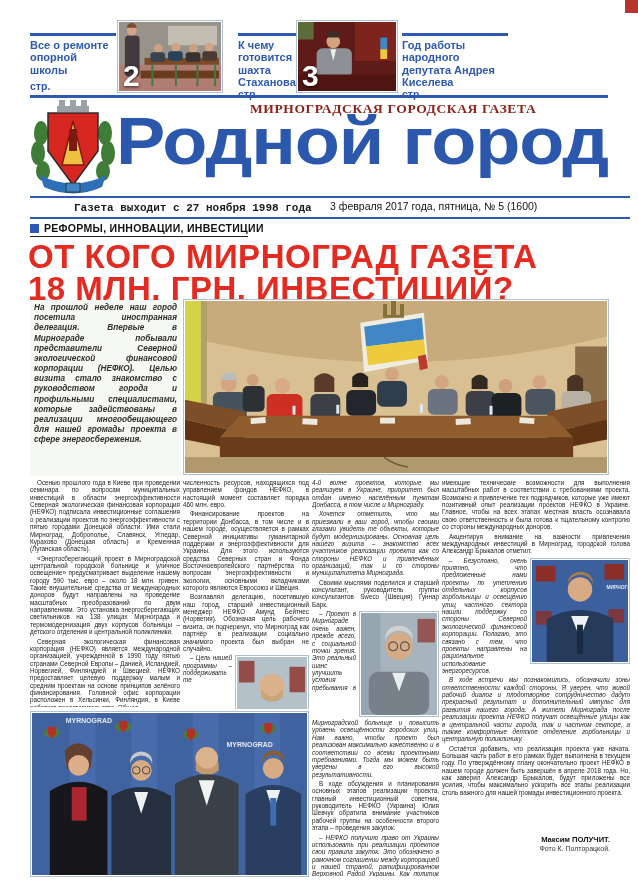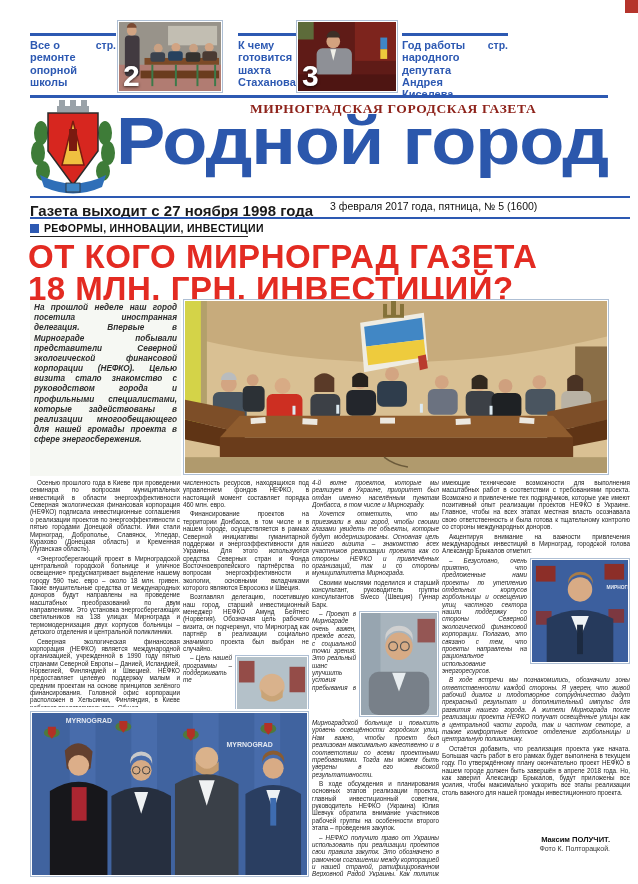--- a/index.html
+++ b/index.html
@@ -1,35 +1,35 @@
 <!DOCTYPE html>
 <html><head>
 <meta charset="utf-8">
 <style>
   html,body{margin:0;padding:0;background:#e9e9e9;}
   .page{position:relative;width:638px;height:884px;background:#ffffff;margin:0 auto;
         font-family:"Liberation Sans",sans-serif;overflow:hidden;}
   .abs{position:absolute;}
   .bluebar{background:#2d59b2;}
   
-  .tz-text{display:flex;flex-direction:row;justify-content:space-between;
+  .tz-text{display:flex;flex-direction:column;justify-content:space-between;
            border-top:3px solid #2d59b2;padding-top:3px;box-sizing:border-box;}
   .tz-label{color:#2d59b2;font-weight:bold;font-size:11px;line-height:1.12;}
   .tz-page{color:#2d59b2;font-weight:bold;font-size:10.5px;padding-bottom:1px;}
   .ph{border:1px solid #aebfd4;background:#fff;padding:1px;box-sizing:border-box;}
   .ph svg{display:block;width:100%;height:100%;}
   .num{position:absolute;left:5px;bottom:1px;color:#fff;font-weight:bold;font-size:30px;
        line-height:1;text-shadow:0 1px 3px rgba(0,0,0,.7);}
   .num.small{font-size:26px;}
   
   .tagline{font-family:"Liberation Serif",serif;font-weight:bold;color:#8e231b;
            font-size:13.5px;letter-spacing:.6px;text-align:left;}
   .title{color:#2b57ac;font-weight:bold;font-size:66px;line-height:1;letter-spacing:-1px;
          transform:scaleX(1.12);transform-origin:left top;white-space:nowrap;}
-  .dl-left{font-family:Liberation Sans, sans-serif;font-weight:bold;font-size:15px;color:#1a1a1a;}
+  .dl-left{font-family:Liberation Mono, monospace;font-weight:bold;font-size:11px;color:#1a1a1a;margin-left:44px;}
   .dl-right{font-weight:normal;font-size:10.5px;color:#111;text-align:left;}
   .rubric{font-weight:bold;font-size:10.5px;color:#111;letter-spacing:.3px;}
   .headline{color:#e32b22;font-weight:bold;font-size:33px;line-height:.98;letter-spacing:.5px;}
   
   .lead{font-size:8.2px;line-height:1.24;font-weight:bold;font-style:italic;color:#2f2f2f;
         text-align:justify;background:#f6f8f3;padding:3px 4px;box-sizing:border-box;}
   .col{font-size:6.3px;line-height:1.17;color:#222;text-align:justify;overflow:hidden;}
   .col p{margin:0 0 2px;text-indent:7px;}
   .col p.q{font-style:italic;}
   .col p.noind{text-indent:0;}

